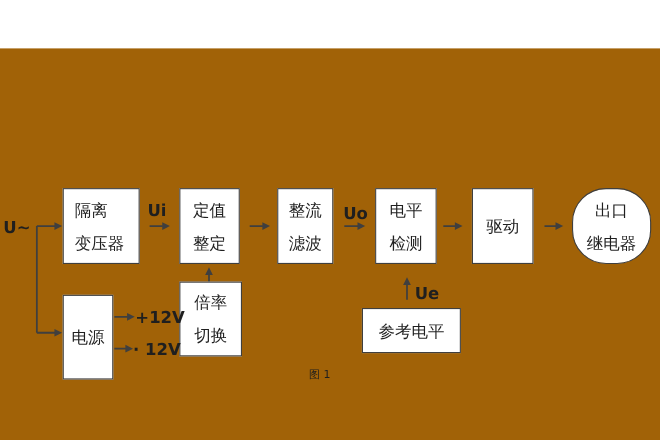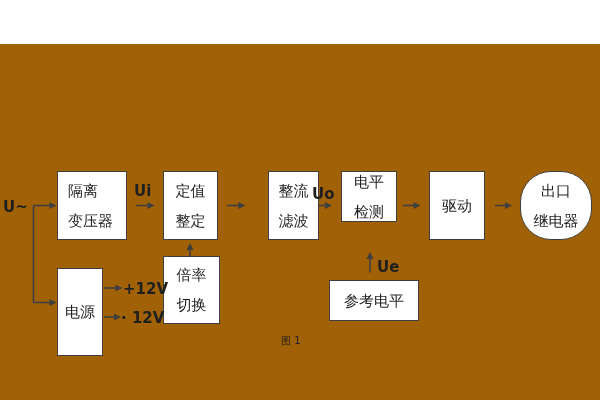--- a/index.html
+++ b/index.html
@@ -28,25 +28,25 @@
     flex-direction: column;
     justify-content: center;
     align-items: center;
     font-size: 15px;
     line-height: 30px;
     color: #1f1f1f;
     white-space: nowrap;
   }
   .b1 { left: 57px;  top: 127px; width: 70px; height: 69px; align-items: flex-start; padding-left: 10px; }
   .b2 { left: 163px; top: 127px; width: 55px; height: 69px; }
-  .b3 { left: 268px; top: 127px; width: 51px; height: 69px; }
-  .b4 { left: 341px; top: 127px; width: 56px; height: 51px; }
+  .b3 { left: 252px; top: 127px; width: 51px; height: 69px; }
+  .b4 { left: 341px; top: 127px; width: 56px; height: 69px; }
   .b5 { left: 429px; top: 127px; width: 56px; height: 69px; }
   .b6 { left: 520px; top: 127px; width: 72px; height: 69px; border-radius: 31px; }
-  .b7 { left: 57px;  top: 224px; width: 46px; height: 88px; }
+  .b7 { left: 57px;  top: 224px; width: 46px; height: 77px; }
   .b8 { left: 163px; top: 212px; width: 57px; height: 68px; }
   .b9 { left: 329px; top: 236px; width: 90px; height: 41px; }
   .lbl {
     position: absolute;
     font-size: 15px;
     color: #1f1f1f;
     white-space: nowrap;
   }
   .latin { font-weight: 600; }
   .lbl-u   { left: 3px;   top: 154px; }

